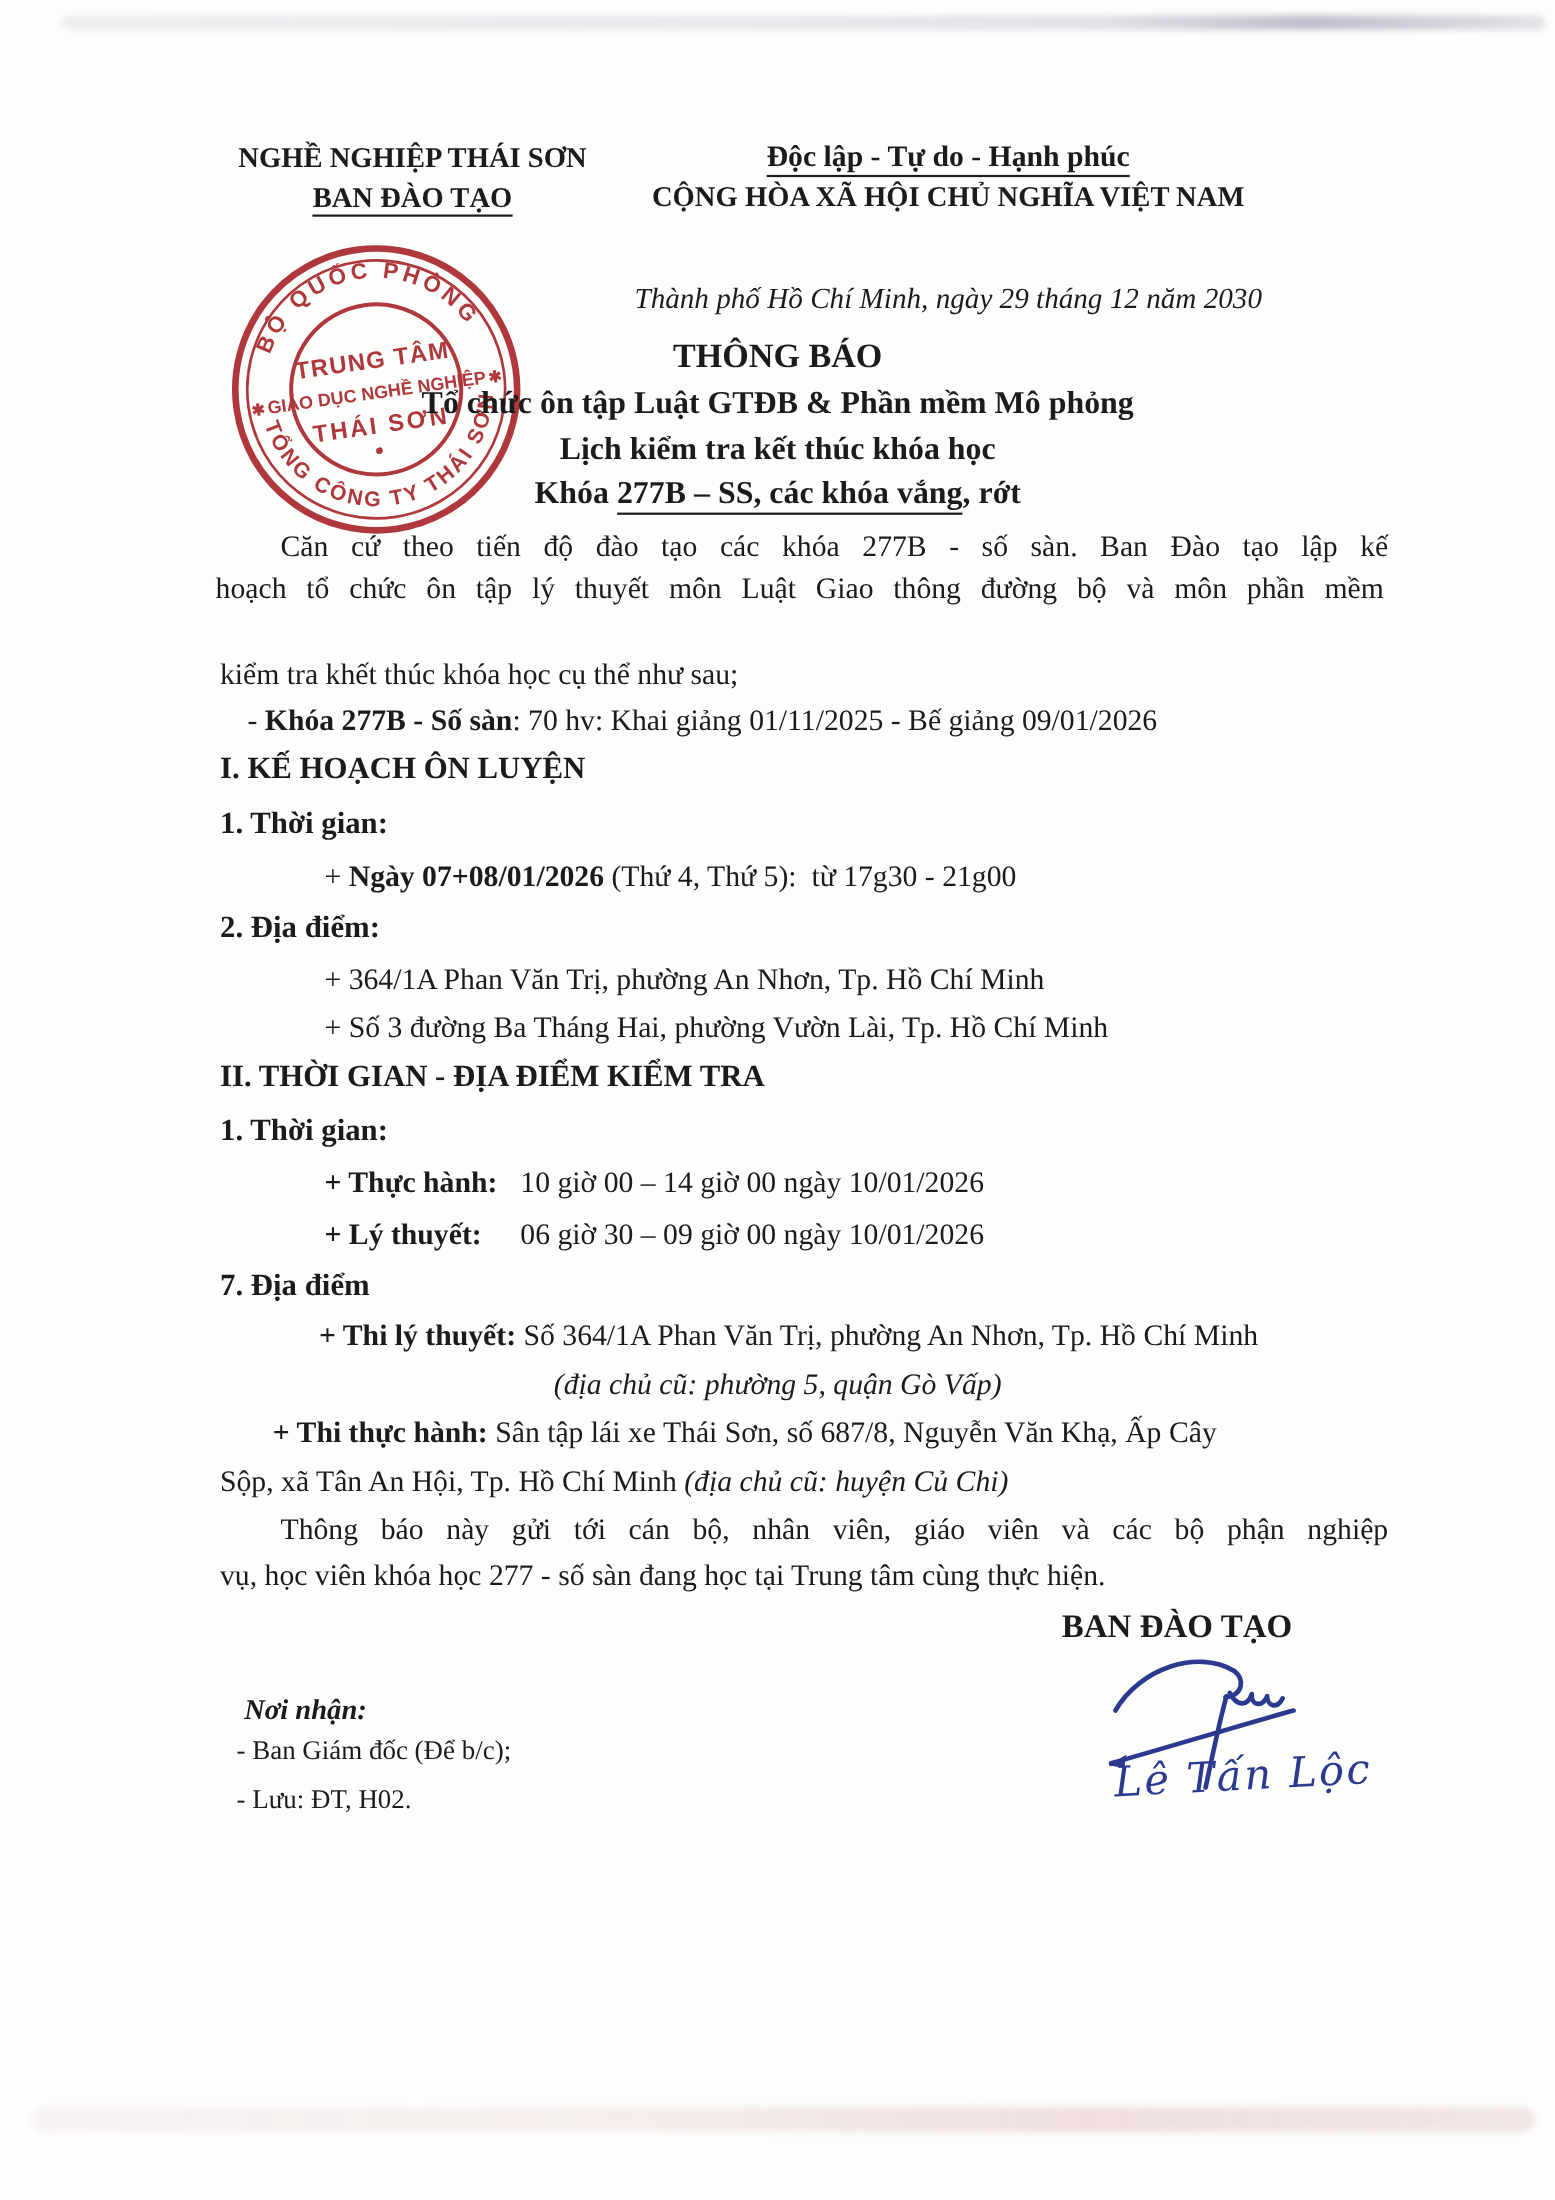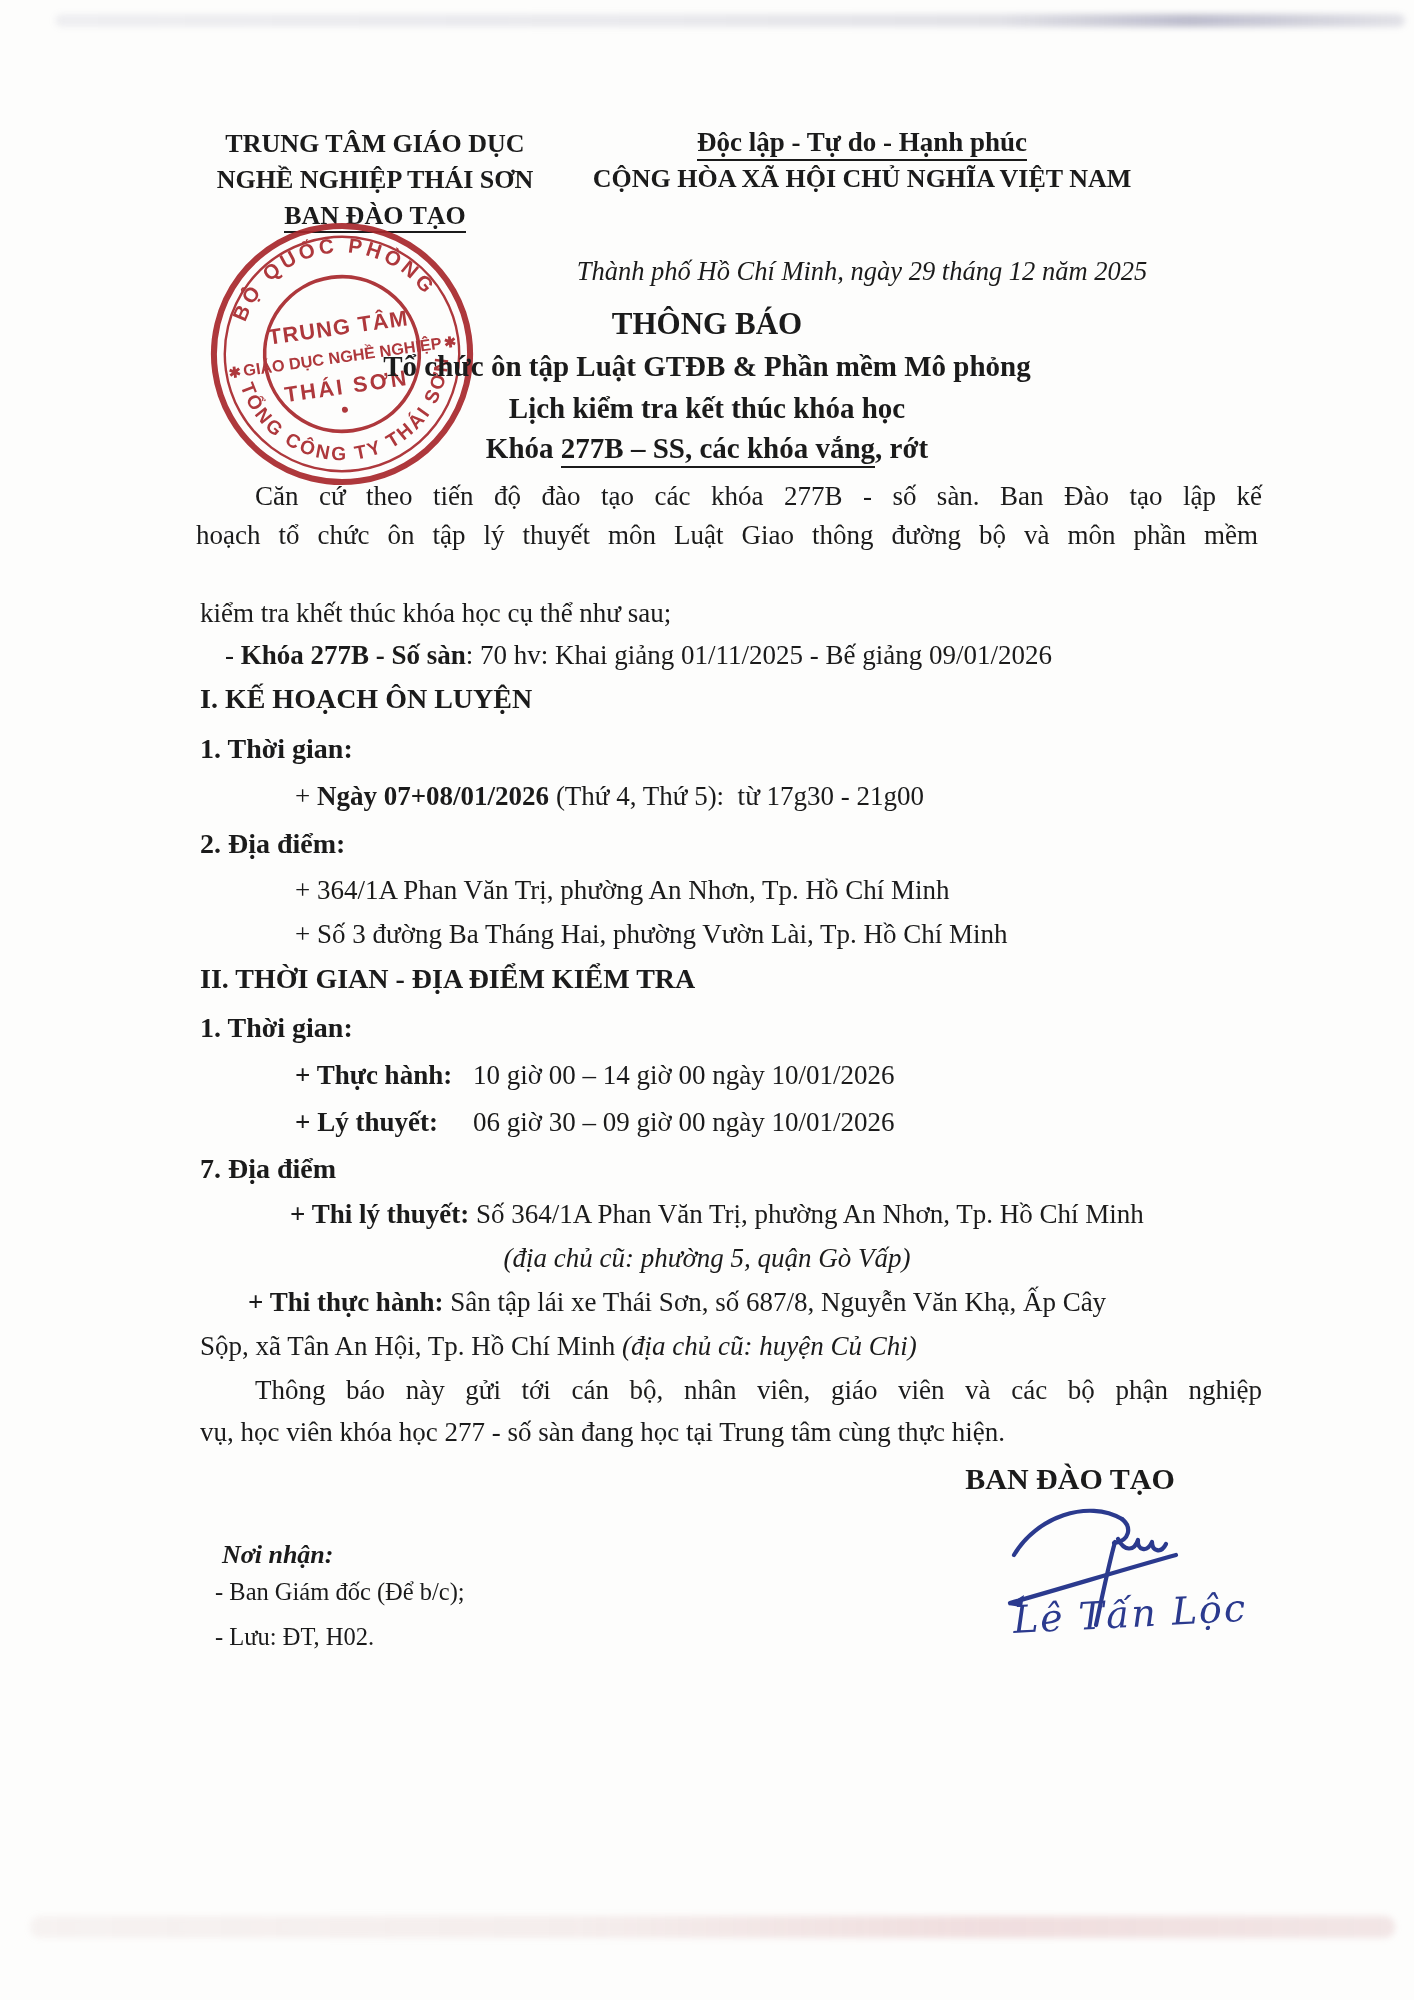--- a/index.html
+++ b/index.html
@@ -62,31 +62,30 @@
 </style>
 </head>
 <body>
 
 <div class="page">
 
   <div class="abs artifact-top"></div>
   <div class="abs artifact-bottom"></div>
 
   <div class="abs head-size b center" style="left:185px;top:126px;width:380px;">
-    <div>TRUNG TÂM GIÁO DỤC</div>
     <div>NGHỀ NGHIỆP THÁI SƠN</div>
     <div><span class="u-thin">BAN ĐÀO TẠO</span></div>
   </div>
 
   <div class="abs center" style="left:555px;top:124px;width:614px;">
     <div class="b" style="font-size:27px;line-height:37px;"><span class="underline">Độc lập - Tự do - Hạnh phúc</span></div>
     <div class="b" style="font-size:26px;line-height:35px;">CỘNG HÒA XÃ HỘI CHỦ NGHĨA VIỆT NAM</div>
   </div>
 
-  <div class="abs i center" style="left:555px;top:256px;width:614px;font-size:26.5px;">Thành phố Hồ Chí Minh, ngày 29 tháng 12 năm 2025</div>
+  <div class="abs i center" style="left:555px;top:256px;width:614px;font-size:26.5px;">Thành phố Hồ Chí Minh, ngày 29 tháng 12 năm 2030</div>
 
   <div class="abs stamp">
     <svg viewBox="0 0 240 240" xmlns="http://www.w3.org/2000/svg">
       <defs>
         <path id="arc-top" d="M 36,120 A 84,84 0 0 1 204,120" fill="none"></path>
         <path id="arc-bottom" d="M 32,120 A 88,88 0 0 0 208,120" fill="none"></path>
       </defs>
       <circle cx="120" cy="120" r="106" fill="none" stroke="#a8282c" stroke-width="5"></circle>
       <circle cx="120" cy="120" r="97" fill="none" stroke="#a8282c" stroke-width="2"></circle>
       <circle cx="120" cy="120" r="64" fill="none" stroke="#a8282c" stroke-width="3"></circle>

